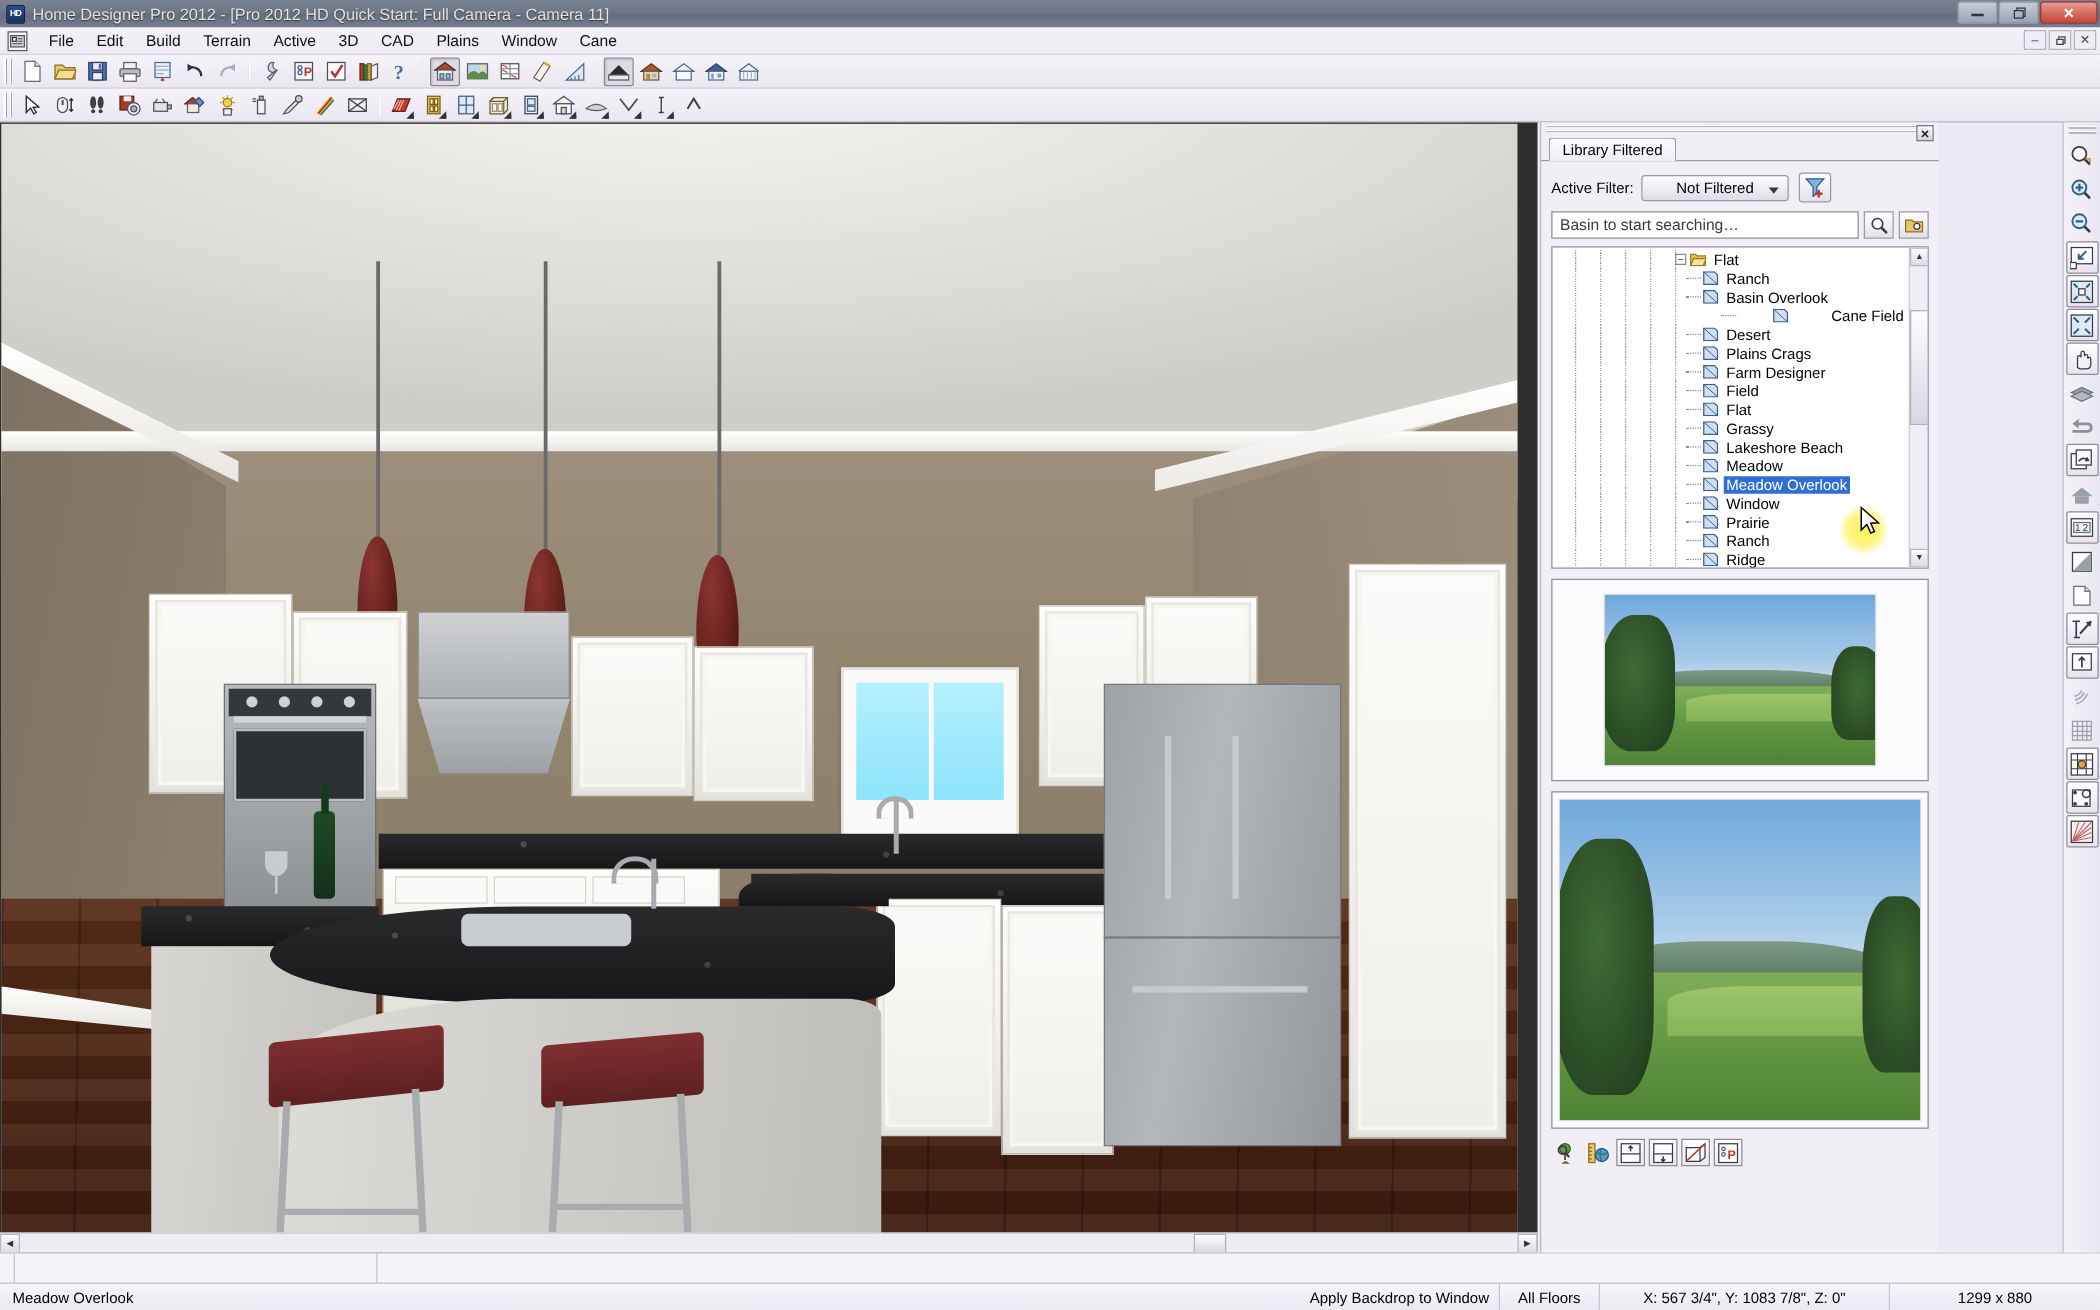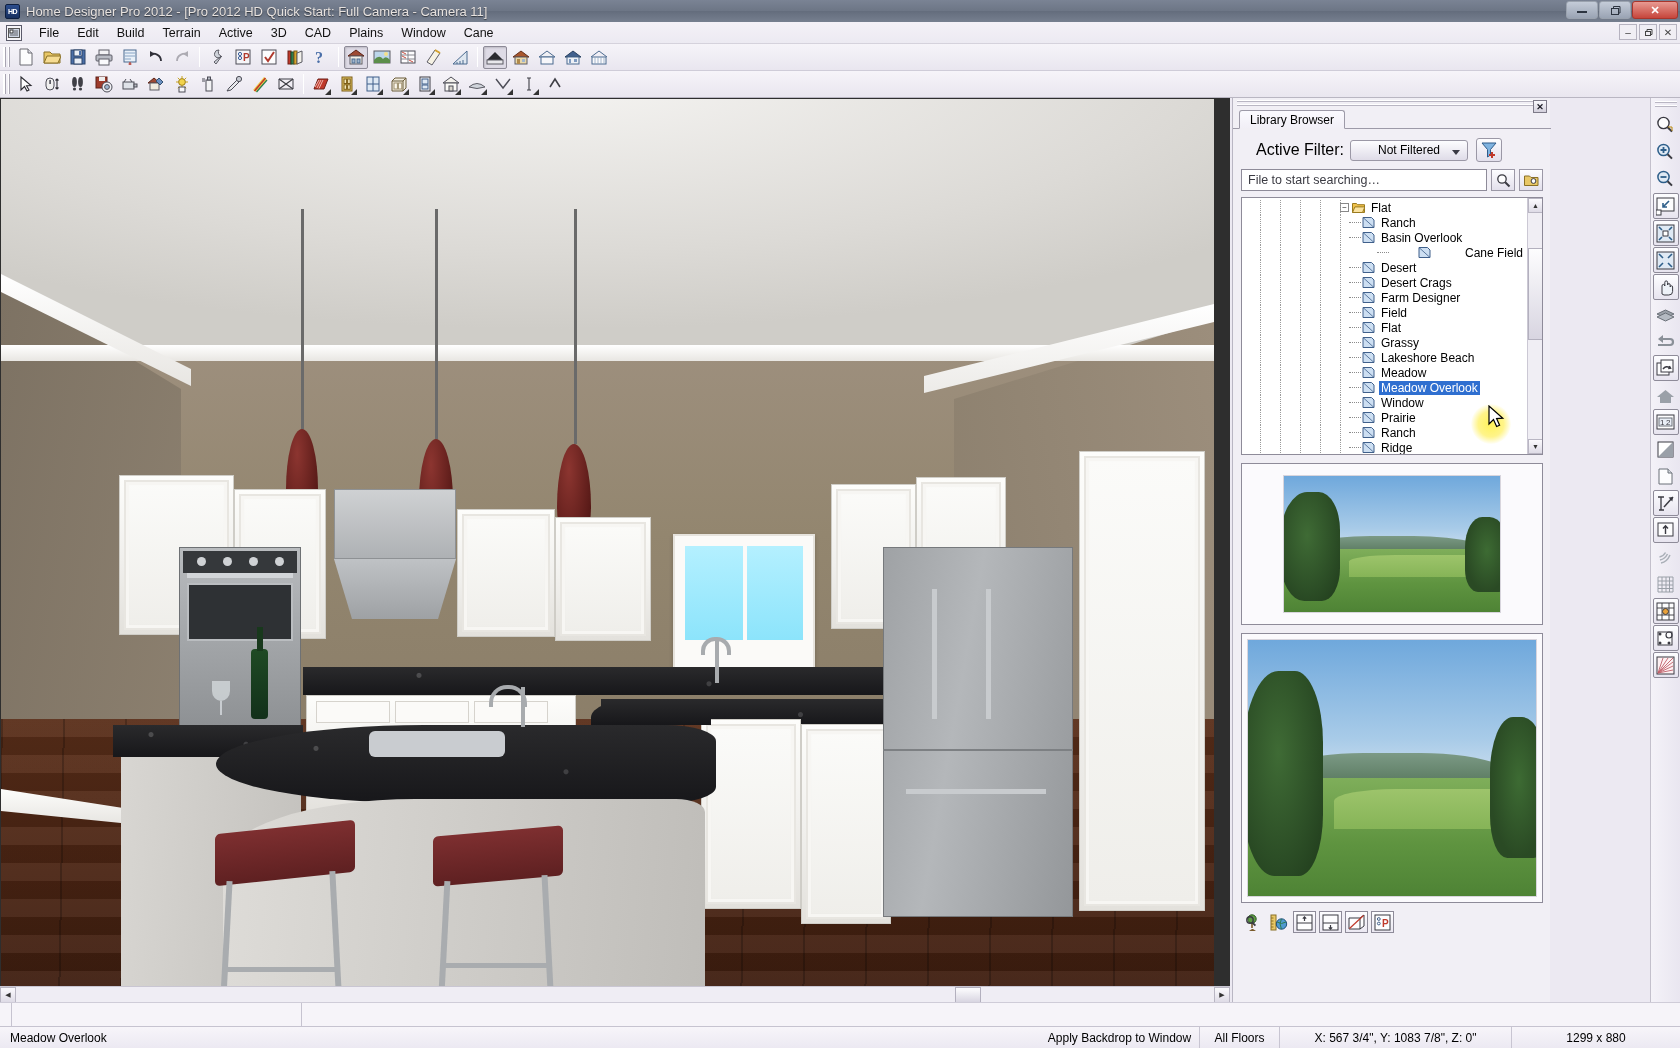--- a/index.html
+++ b/index.html
@@ -148,21 +148,21 @@
   .lib-close{ position:absolute; right:3px; top:2px; width:14px;height:13px;
     border:1px solid #7d7a88;background:linear-gradient(180deg,#fafafd,#d3d0dc);
     font-size:9px;font-weight:bold;display:flex;align-items:center;justify-content:center;color:#1b1b24;}
   .lib-tabrow{ position:absolute; left:0; top:11px; width:318px; height:20px;
       border-bottom:1px solid #9d9aa8; }
   .lib-tab{ position:absolute; left:6px; top:1px; height:19px; padding:2px 10px 0 10px;
       background:linear-gradient(180deg,#fbfaff,#f1eff6);
       border:1px solid #9d9aa8; border-bottom:1px solid #f1eff5;
       border-radius:3px 3px 0 0; font-size:12px; }
   .filter-row{ position:absolute; left:8px; top:40px; width:302px; height:24px; display:flex; align-items:center; }
-  .filter-label{ font-size:16px; margin-right:6px;margin-left:15px; }
+  .filter-label{ font-size:12px; margin-right:6px; }
   .combo{
       width:118px;height:21px;border:1px solid #9b98a6;border-radius:3px;
       background:linear-gradient(180deg,#fdfdff,#dfdce8);
       display:flex;align-items:center;justify-content:center;position:relative;font-size:12px;
   }
   .combo .caret{ position:absolute; right:7px; top:9px; width:0;height:0;
       border-left:4px solid transparent;border-right:4px solid transparent;border-top:5px solid #3a3a44;}
   .funnel-btn{ width:26px;height:24px;margin-left:8px;border:1px solid #9b98a6;border-radius:3px;
       background:linear-gradient(180deg,#fdfdff,#e3e0ec);display:flex;align-items:center;justify-content:center;}
   .search-row{ position:absolute; left:8px; top:71px; width:302px; height:22px; display:flex; }
@@ -737,39 +737,39 @@
     <div class="sb-arrow" style="position:absolute;left:0;top:0;">◀</div>
     <div class="sb-thumb" style="position:absolute;left:955px;top:0;width:26px;height:16px;"></div>
     <div class="sb-arrow" style="position:absolute;right:0;top:0;">▶</div>
   </div>
 
   <div class="libpanel">
     <div class="lib-grip"></div>
     <div class="lib-close">✕</div>
 
     <div class="lib-tabrow">
-      <div class="lib-tab">Library Browser</div>
+      <div class="lib-tab">Library Filtered</div>
     </div>
 
     <div class="filter-row">
       <span class="filter-label">Active Filter:</span>
       <div class="combo">
         <span>Not Filtered</span>
         <span class="caret"></span>
       </div>
       <div class="funnel-btn">
         <svg width="18" height="18">
           <path d="M2 2 H16 L10.5 8.5 V14 L7.5 16 V8.5 Z" fill="#7fb3e0" stroke="#2f5c8a"></path>
           <path d="M12 11 v6 M9 14 h6" stroke="#c0392b" stroke-width="2"></path>
         </svg>
       </div>
     </div>
 
     <div class="search-row">
-      <div class="search-input" style="color:#3a3a42;">File to start searching…</div>
+      <div class="search-input" style="color:#3a3a42;">Basin to start searching…</div>
       <div class="sbtn">
         <svg width="15" height="15">
             <circle cx="6" cy="6" r="4.2" fill="#fdfdfe" stroke="#3a3a42" stroke-width="1.3"></circle>
             <path d="M9.2 9.2 L13.5 13.5" stroke="#3a3a42" stroke-width="2"></path>
           </svg>
       </div>
       <div class="sbtn">
         <svg width="15" height="15">
             <path d="M0.5 3 h5 l1.5 1.5 h7 v8 H0.5 Z" fill="#e8c766" stroke="#8a7026"></path>
             <circle cx="9.5" cy="8" r="2.4" fill="#fdfdfe" stroke="#3a3a42"></circle>
@@ -867,21 +867,21 @@
             <span class="guide" style="left:78px"></span>
             <span class="guide" style="left:98px"></span>
             <span style="display:inline-block;width:105px"></span>
             <span style="display:inline-block;width:12px;height:1px;border-top:1px dotted #8b8b8b;margin-right:1px"></span>
             <span class="ficon">
          <svg width="13" height="11">
                 <path d="M1 0.5 h8.5 l2.5 2.5 v7.5 h-11 Z" fill="#cddff2" stroke="#3f5f8a"></path>
                 <path d="M1 0.5 L12 10.5" stroke="#3f5f8a" stroke-width="0.8"></path>
               </svg>
        </span>
-            <span class="tlabel">Desert Crags</span>
+            <span class="tlabel">Plains Crags</span>
           </div>
           <div class="tnode" style="position: relative;">
             <span class="guide" style="left:18px"></span>
             <span class="guide" style="left:38px"></span>
             <span class="guide" style="left:58px"></span>
             <span class="guide" style="left:78px"></span>
             <span class="guide" style="left:98px"></span>
             <span style="display:inline-block;width:105px"></span>
             <span style="display:inline-block;width:12px;height:1px;border-top:1px dotted #8b8b8b;margin-right:1px"></span>
             <span class="ficon">

